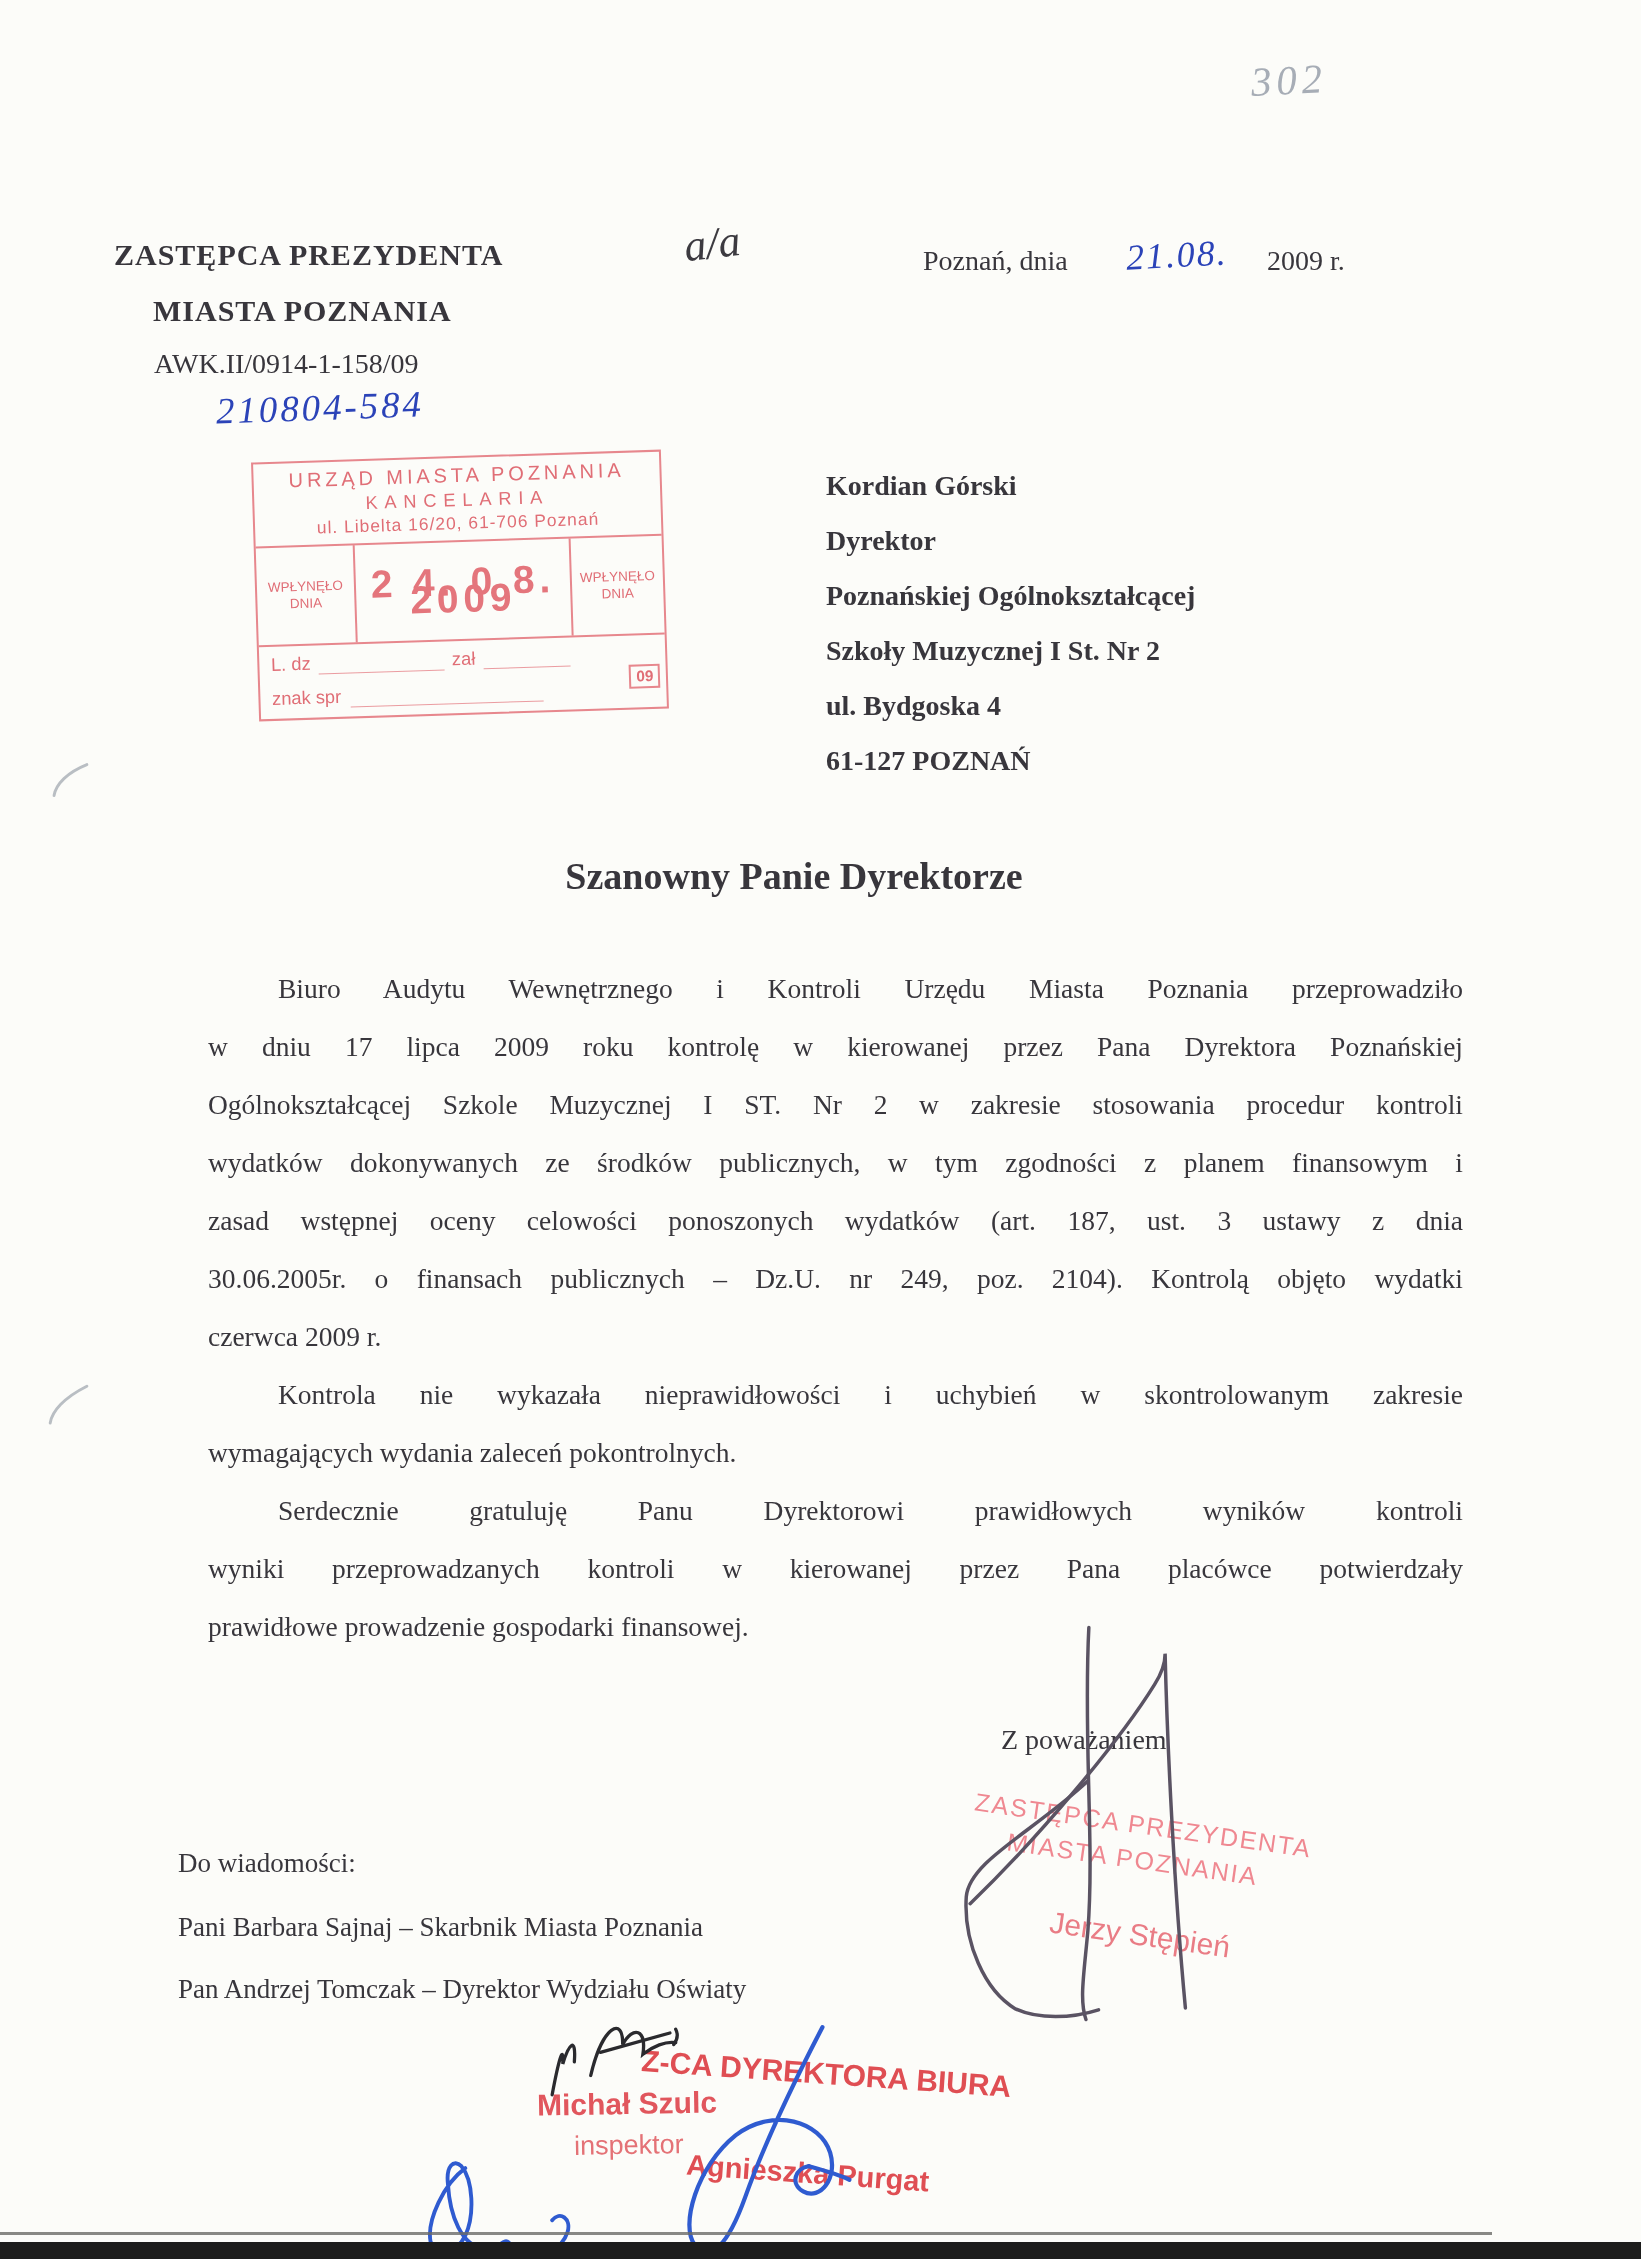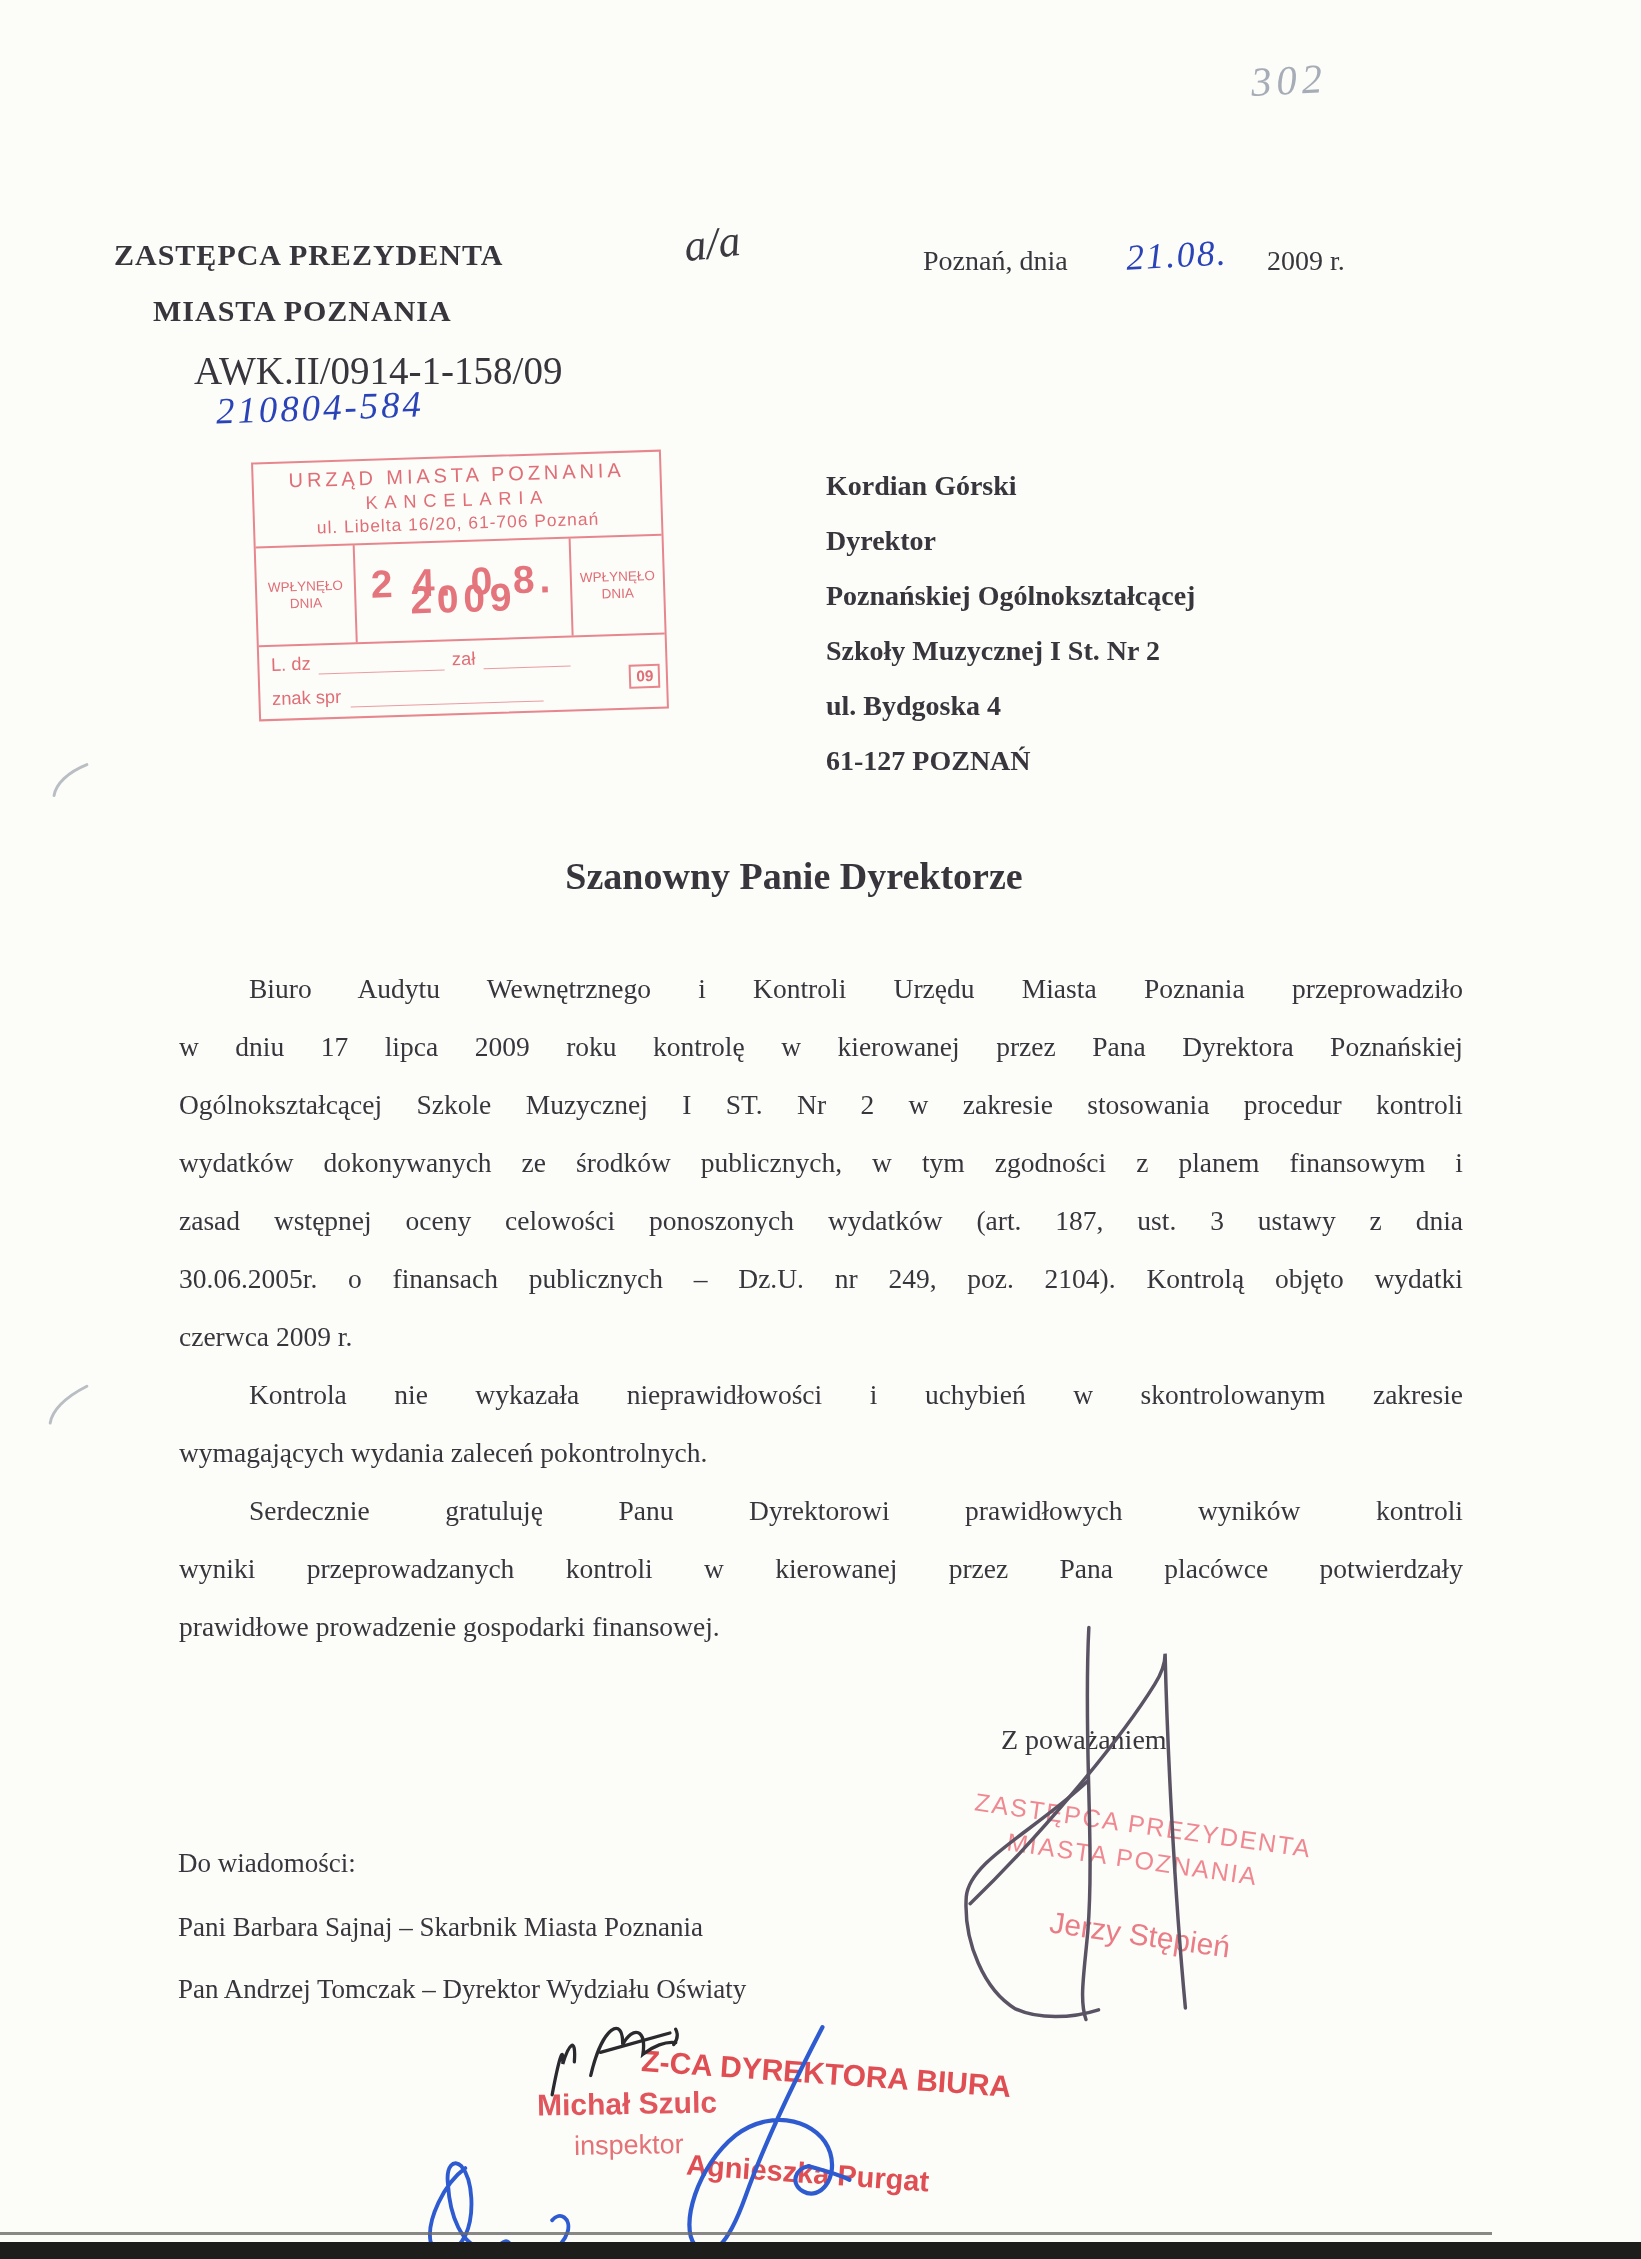--- a/index.html
+++ b/index.html
@@ -3,21 +3,21 @@
 <meta charset="utf-8">
 <style>
   html,body{margin:0;padding:0;background:#9a9a9a;}
   .page{position:relative;width:1641px;height:2259px;background:#fcfcf9;
         font-family:"Liberation Serif",serif;color:#38363c;overflow:hidden;}
   .abs{position:absolute;white-space:nowrap;}
 
   
   .sender-l1{left:114px;top:238px;font-size:30px;font-weight:bold;letter-spacing:1px;}
   .sender-l2{left:153px;top:294px;font-size:30px;font-weight:bold;letter-spacing:1px;}
-  .sender-ref{left:154px;top:348px;font-size:39px;margin-left:40px;}
+  .sender-ref{left:154px;top:348px;font-size:28px;}
   .hand-num{left:216px;top:386px;font-size:37px;font-style:italic;letter-spacing:2.9px;
             color:#2b43b8;transform:rotate(-2deg);}
 
   
   .pencil{left:1251px;top:56px;font-size:41px;font-style:italic;letter-spacing:4.8px;
           color:#a7adb6;transform:rotate(-3deg);}
   .aa{left:684px;top:218px;font-size:44px;font-style:italic;transform:rotate(-7deg);color:#3c3a40;}
   .dateline-pre{left:923px;top:245px;font-size:28px;}
   .dateline-hand{left:1126px;top:234px;font-size:36px;font-style:italic;letter-spacing:1.9px;
                  color:#2b43b8;transform:rotate(-3deg);}
@@ -44,21 +44,21 @@
                  font-size:15.4px;font-weight:bold;padding:1px 4.8px;}
 
   
   .recipient{left:826px;top:458px;font-size:28px;font-weight:bold;}
   .recipient div{height:55px;line-height:55px;}
 
   
   .salutation{left:179px;top:854px;width:1230px;text-align:center;
               font-size:38px;font-weight:bold;}
   .body{left:179px;top:960px;width:1284px;font-size:27.5px;white-space:normal;}
-  .bline{height:58px;line-height:58px;text-align:justify;text-align-last:justify;}
+  .bline{height:58px;line-height:58px;text-align:justify;text-align-last:justify;margin-left:29px;}
   .bline.first{text-indent:70px;}
   .bline.end{text-align-last:left;}
   .closing{left:1001px;top:1724px;font-size:28px;}
 
   
   .cc-head{left:178px;top:1848px;font-size:27px;
            text-underline-offset:5.8px;}
   .cc-1{left:178px;top:1912px;font-size:27px;}
   .cc-2{left:178px;top:1974px;font-size:27px;}
 

